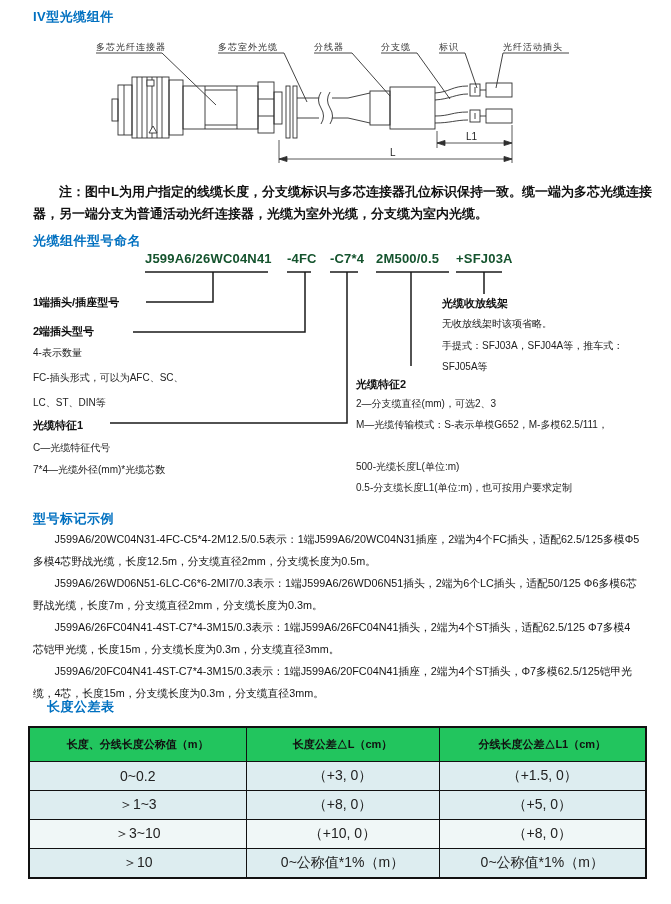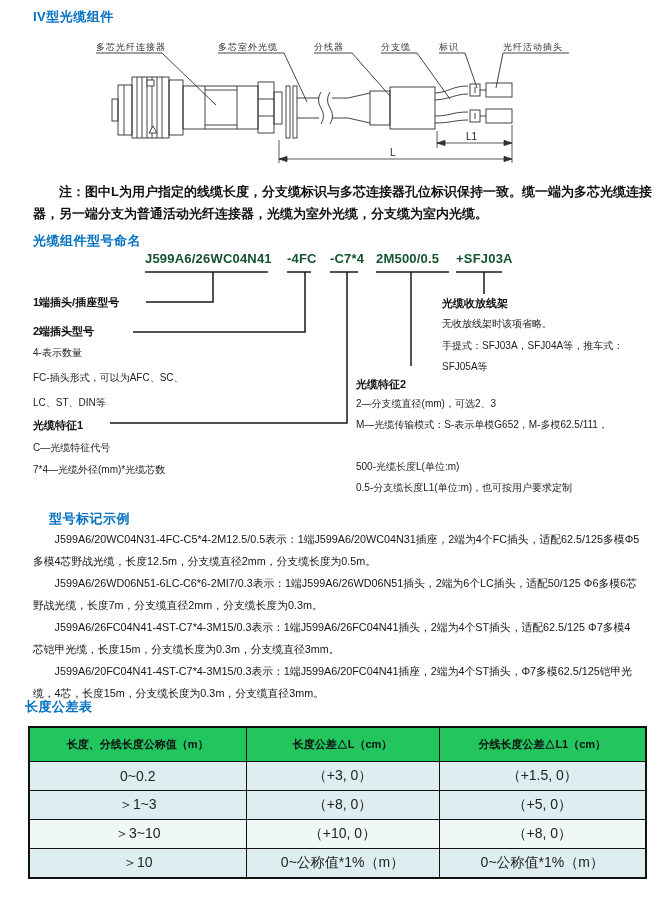--- a/index.html
+++ b/index.html
@@ -168,29 +168,29 @@
   <div class="abs callout-line" style="left:442px;top:317px;">无收放线架时该项省略。</div>
   <div class="abs callout-line" style="left:442px;top:339px;">手提式：SFJ03A，SFJ04A等，推车式：</div>
   <div class="abs callout-line" style="left:442px;top:360px;">SFJ05A等</div>
 
   <div class="abs callout-title" style="left:356px;top:377px;">光缆特征2</div>
   <div class="abs callout-line" style="left:356px;top:397px;">2—分支缆直径(mm)，可选2、3</div>
   <div class="abs callout-line" style="left:356px;top:418px;">M—光缆传输模式：S-表示单模G652，M-多模62.5/111，</div>
   <div class="abs callout-line" style="left:356px;top:460px;">500-光缆长度L(单位:m)</div>
   <div class="abs callout-line" style="left:356px;top:481px;">0.5-分支缆长度L1(单位:m)，也可按用户要求定制</div>
 
-  <h2 class="abs h-blue" style="left:33px;top:510px;margin-left:16px;">型号标记示例</h2>
+  <h2 class="abs h-blue" style="left:33px;top:510px;">型号标记示例</h2>
   <div class="abs examples" style="left:33px;top:528px;width:608px;">
     <p>J599A6/20WC04N31-4FC-C5*4-2M12.5/0.5表示：1端J599A6/20WC04N31插座，2端为4个FC插头，适配62.5/125多模Φ5多模4芯野战光缆，长度12.5m，分支缆直径2mm，分支缆长度为0.5m。</p>
     <p>J599A6/26WD06N51-6LC-C6*6-2MI7/0.3表示：1端J599A6/26WD06N51插头，2端为6个LC插头，适配50/125 Φ6多模6芯野战光缆，长度7m，分支缆直径2mm，分支缆长度为0.3m。</p>
     <p>J599A6/26FC04N41-4ST-C7*4-3M15/0.3表示：1端J599A6/26FC04N41插头，2端为4个ST插头，适配62.5/125 Φ7多模4芯铠甲光缆，长度15m，分支缆长度为0.3m，分支缆直径3mm。</p>
     <p>J599A6/20FC04N41-4ST-C7*4-3M15/0.3表示：1端J599A6/20FC04N41插座，2端为4个ST插头，Φ7多模62.5/125铠甲光缆，4芯，长度15m，分支缆长度为0.3m，分支缆直径3mm。</p>
   </div>
 
-  <h2 class="abs h-blue" style="left:25px;top:698px;font-family:Liberation Mono, monospace;">长度公差表</h2>
+  <h2 class="abs h-blue" style="left:47px;top:698px;font-family:Liberation Mono, monospace;">长度公差表</h2>
   <table class="abs tol" style="left:28px;top:726px;">
     <colgroup>
         <col style="width:217px">
         <col style="width:193px">
         <col style="width:207px">
       </colgroup>
     <thead>
       <tr>
         <th class="hdr-bg">长度、分线长度公称值（m）</th>
         <th class="hdr-bg">长度公差△L（cm）</th>

